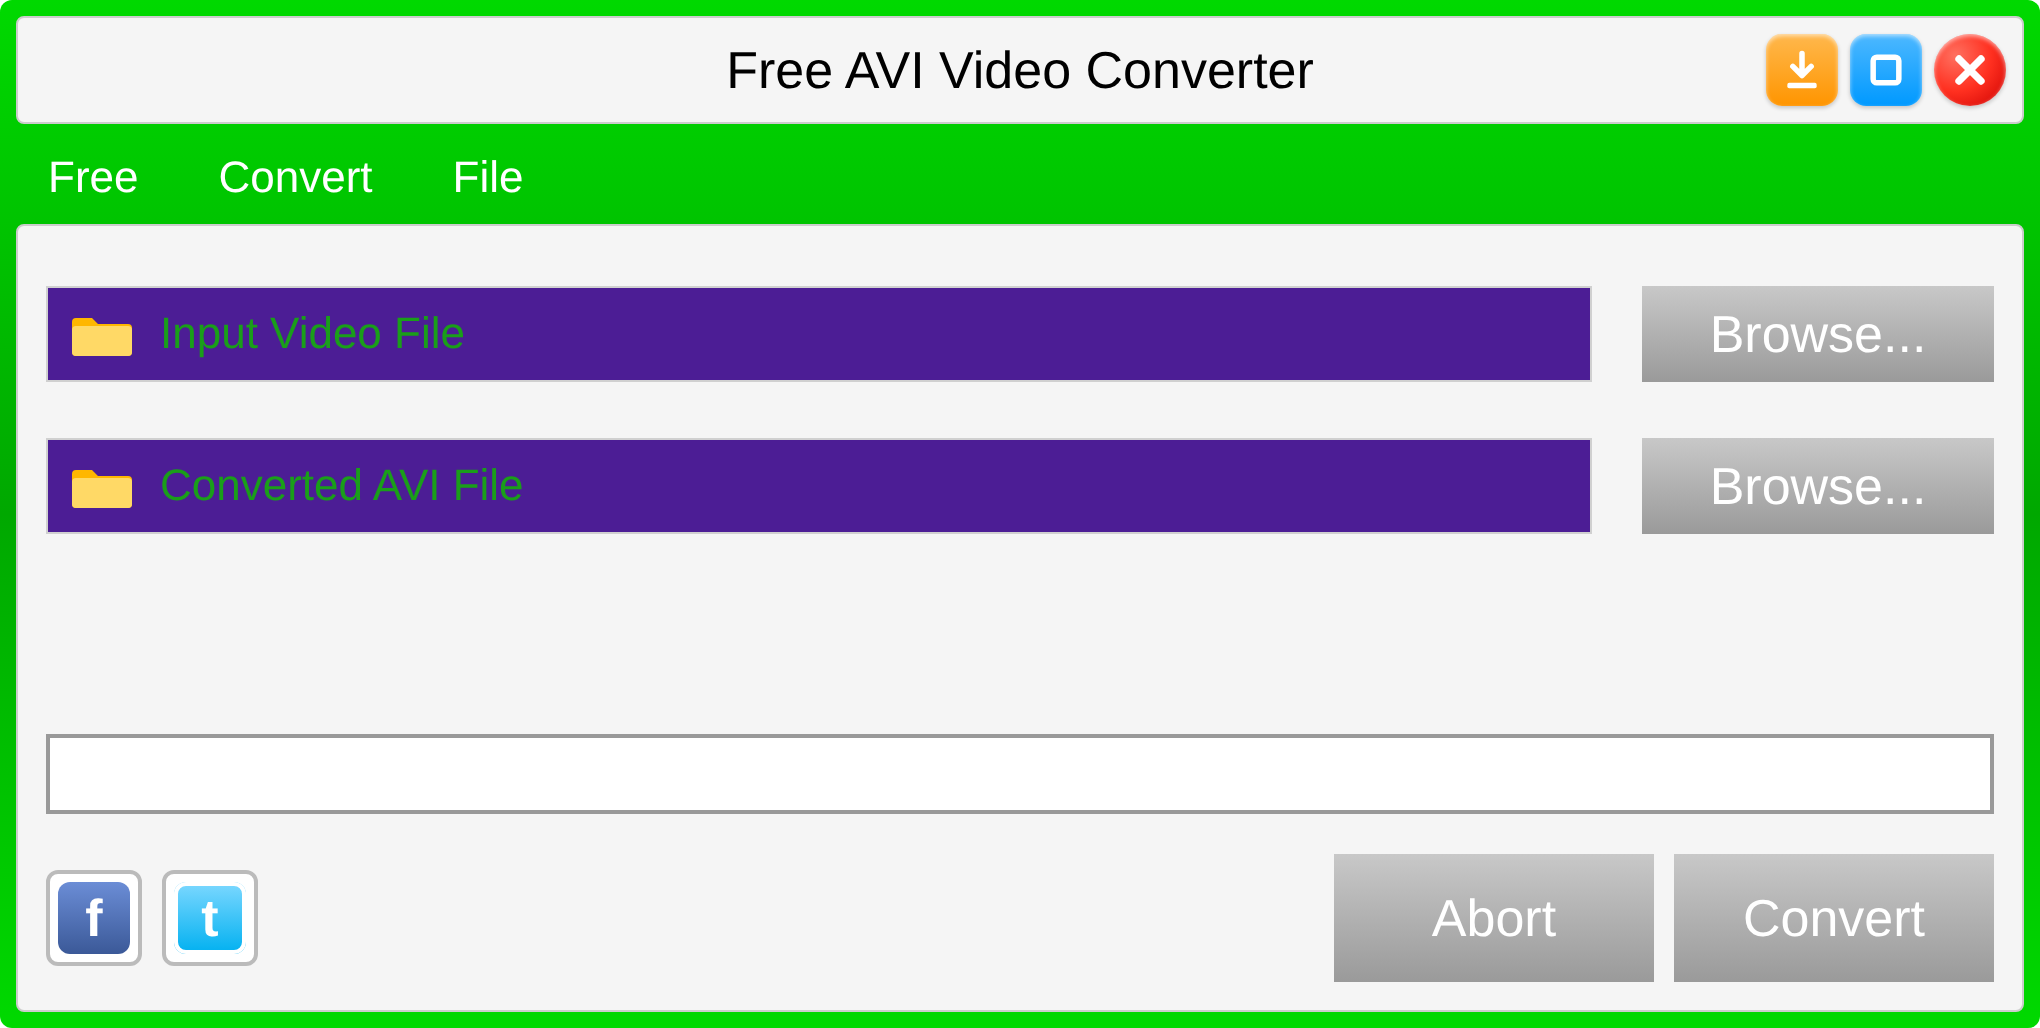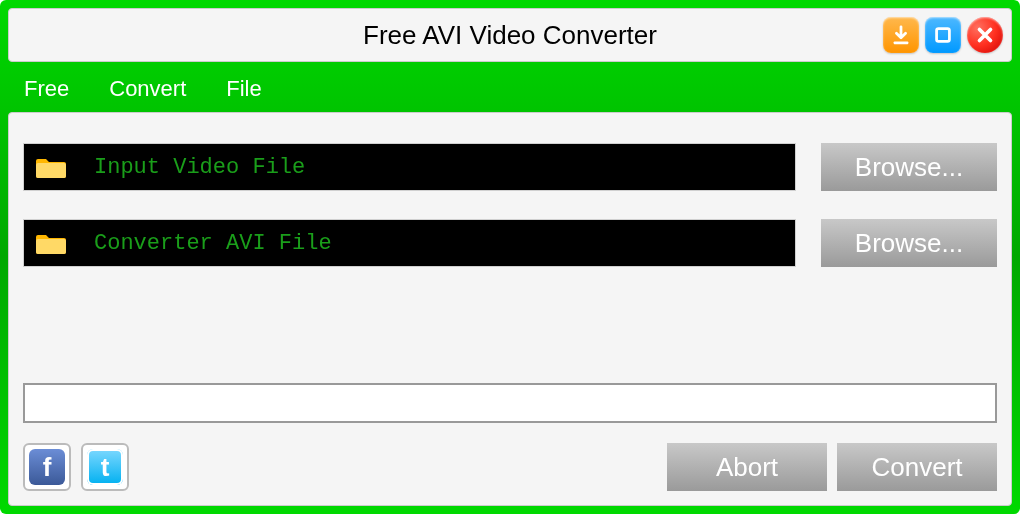--- a/index.html
+++ b/index.html
@@ -77,27 +77,26 @@
     }
     .file-row {
       display: flex;
       gap: 25px;
       margin-bottom: 28px;
       align-items: stretch;
     }
     .file-field {
       flex: 1;
       height: 48px;
-      background: #000000;
+      background: #4c1d95;
       border: 1px solid #d0d0d0;
       display: flex;
       align-items: center;
       padding: 0 12px;
-      gap: 28px;
-      font-family: Liberation Mono, monospace;
+      gap: 14px;
     }
     .folder-icon { width: 30px; height: 24px; }
     .file-label { color: #1a9e1a; font-size: 22px; }
     .browse-btn {
       width: 176px;
       height: 48px;
       background: linear-gradient(to bottom, #c8c8c8, #9a9a9a);
       color: #fff;
       font-size: 26px;
       display: flex;
@@ -138,21 +137,21 @@
       justify-content: center;
       color: #fff;
       font-weight: bold;
       font-size: 26px;
       font-family: Arial, sans-serif;
     }
     .fb { background: linear-gradient(to bottom, #6b8dd6, #3b5998); }
     .tw { background: linear-gradient(to bottom, #7dd8ff, #00b0f0); box-shadow: inset 0 0 0 2px #fff; }
     .action-btn {
       width: 160px;
-      height: 48px;
+      height: 64px;
       background: linear-gradient(to bottom, #c8c8c8, #9a9a9a);
       color: #fff;
       font-size: 26px;
       display: flex;
       align-items: center;
       justify-content: center;
       cursor: pointer;
       border: none;
     }
   </style>
@@ -200,21 +199,21 @@
       </div>
       <button class="browse-btn">Browse...</button>
     </div>
 
     <div class="file-row">
       <div class="file-field">
         <svg class="folder-icon" viewBox="0 0 30 24">
           <path fill="#ffb700" d="M2 4h8l3 3h15a2 2 0 012 2v12a2 2 0 01-2 2H2a2 2 0 01-2-2V6a2 2 0 012-2z"></path>
           <path fill="#ffd966" d="M2 8h26a2 2 0 012 2v11a2 2 0 01-2 2H2a2 2 0 01-2-2V10a2 2 0 012-2z"></path>
         </svg>
-        <span class="file-label">Converter AVI File</span>
+        <span class="file-label">Converted AVI File</span>
       </div>
       <button class="browse-btn">Browse...</button>
     </div>
 
     <div class="spacer"></div>
 
     <div class="progress"></div>
 
     <div class="bottom-row">
       <div class="social-btn">

